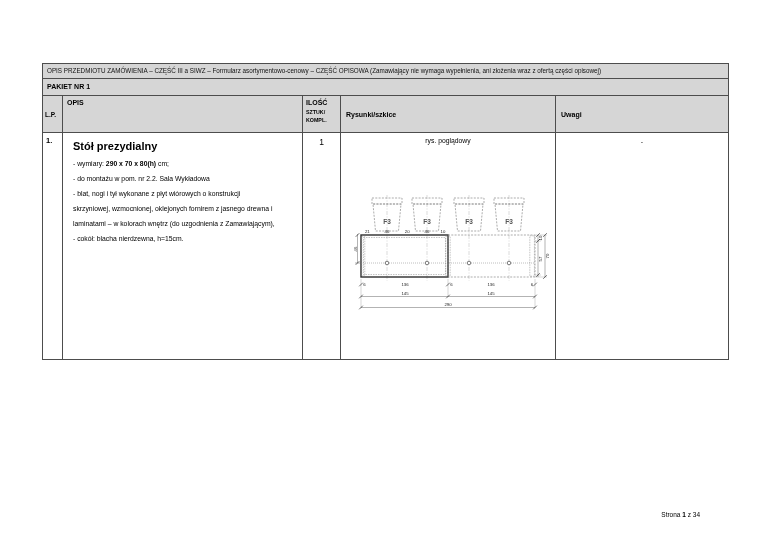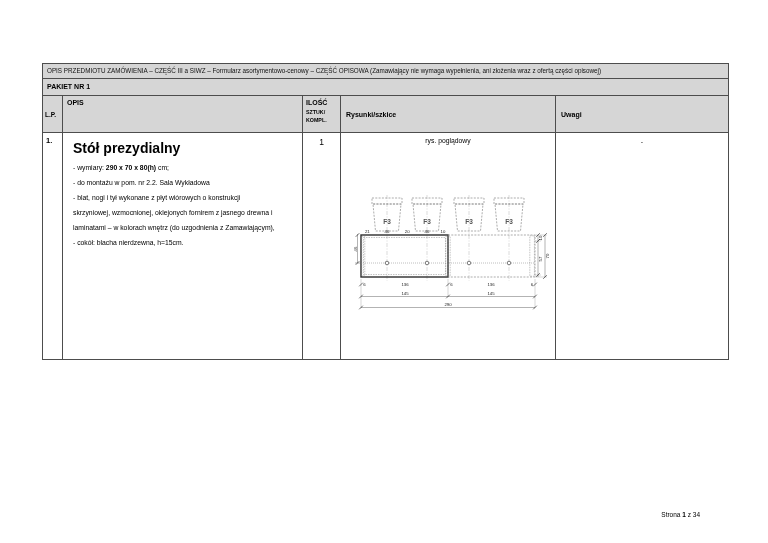--- a/index.html
+++ b/index.html
@@ -31,21 +31,21 @@
   .hdr > div:last-child, .bodyrow > div:last-child { border-right:none; }
   .bodyrow { flex:1; background:#fff; }
   .th-lp { display:flex; align-items:center; padding-left:2px; font-size:6.5px; font-weight:700; }
   .th-opis { padding:3px 0 0 4px; font-size:7px; font-weight:700; }
   .th-ilosc { padding:3px 0 0 3px; }
   .th-ilosc .l1 { font-size:7px; font-weight:700; }
   .th-ilosc .l2 { font-size:5.3px; font-weight:700; margin-top:2.5px; }
   .th-mid { display:flex; align-items:center; padding-left:5px; font-size:7px; font-weight:700; }
   .td-lp { padding:3px 0 0 3px; font-size:7.5px; font-weight:700; }
   .td-opis { padding:7px 8px 0 10px; }
-  .opis-title { font-size:14px; font-weight:700; margin-bottom:8px; }
+  .opis-title { font-size:11px; font-weight:700; margin-bottom:8px; }
   .line { height:15px; font-size:6.8px; white-space:nowrap; overflow:hidden; }
   .td-ilosc { text-align:center; padding-top:4px; font-size:8.5px; }
   .td-rys { position:relative; }
   .rys-caption { text-align:center; padding-top:4px; font-size:6.8px; }
   .td-uwagi { text-align:center; padding-top:5px; font-size:7px; }
   .drawing { position:absolute; left:12px; top:60px; }
   .footer { position:absolute; top:511px; left:0; width:700px; text-align:right; font-size:6.5px; white-space:pre; }
   .footer b { font-weight:700; }
   
   .cl   { stroke:#b4b4b4; stroke-width:0.5; stroke-dasharray:4 1.5 1 1.5; }

